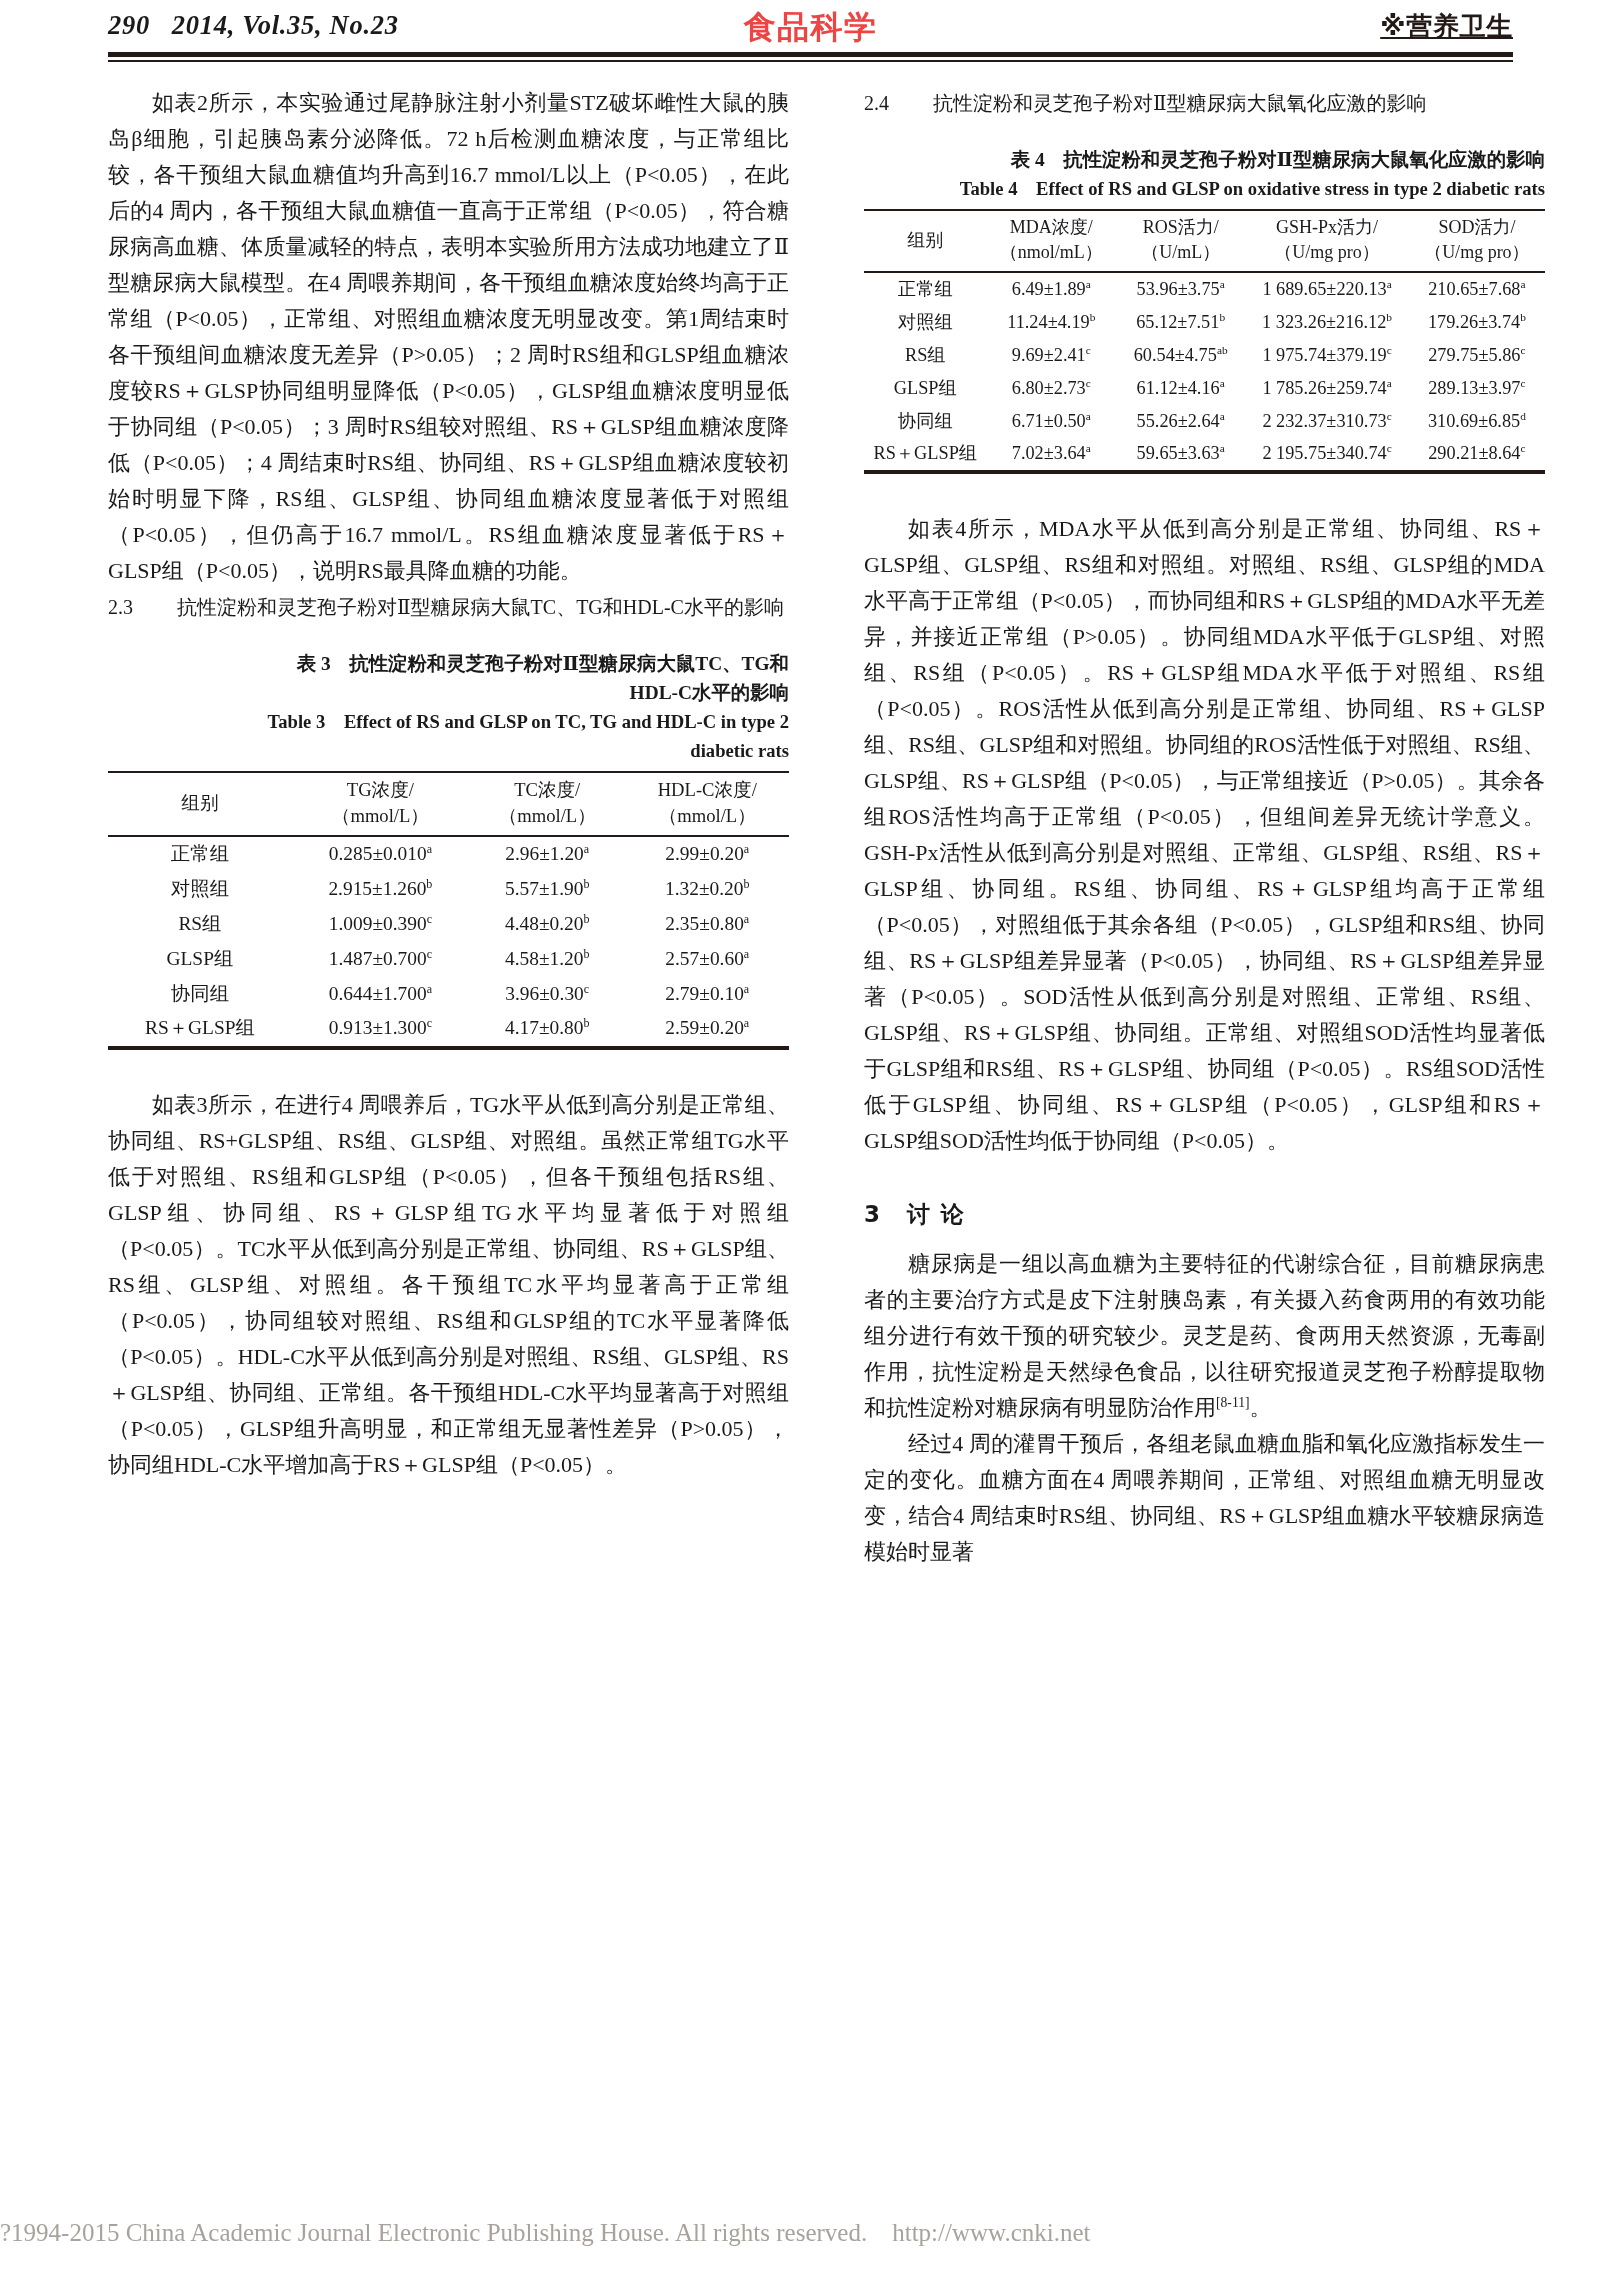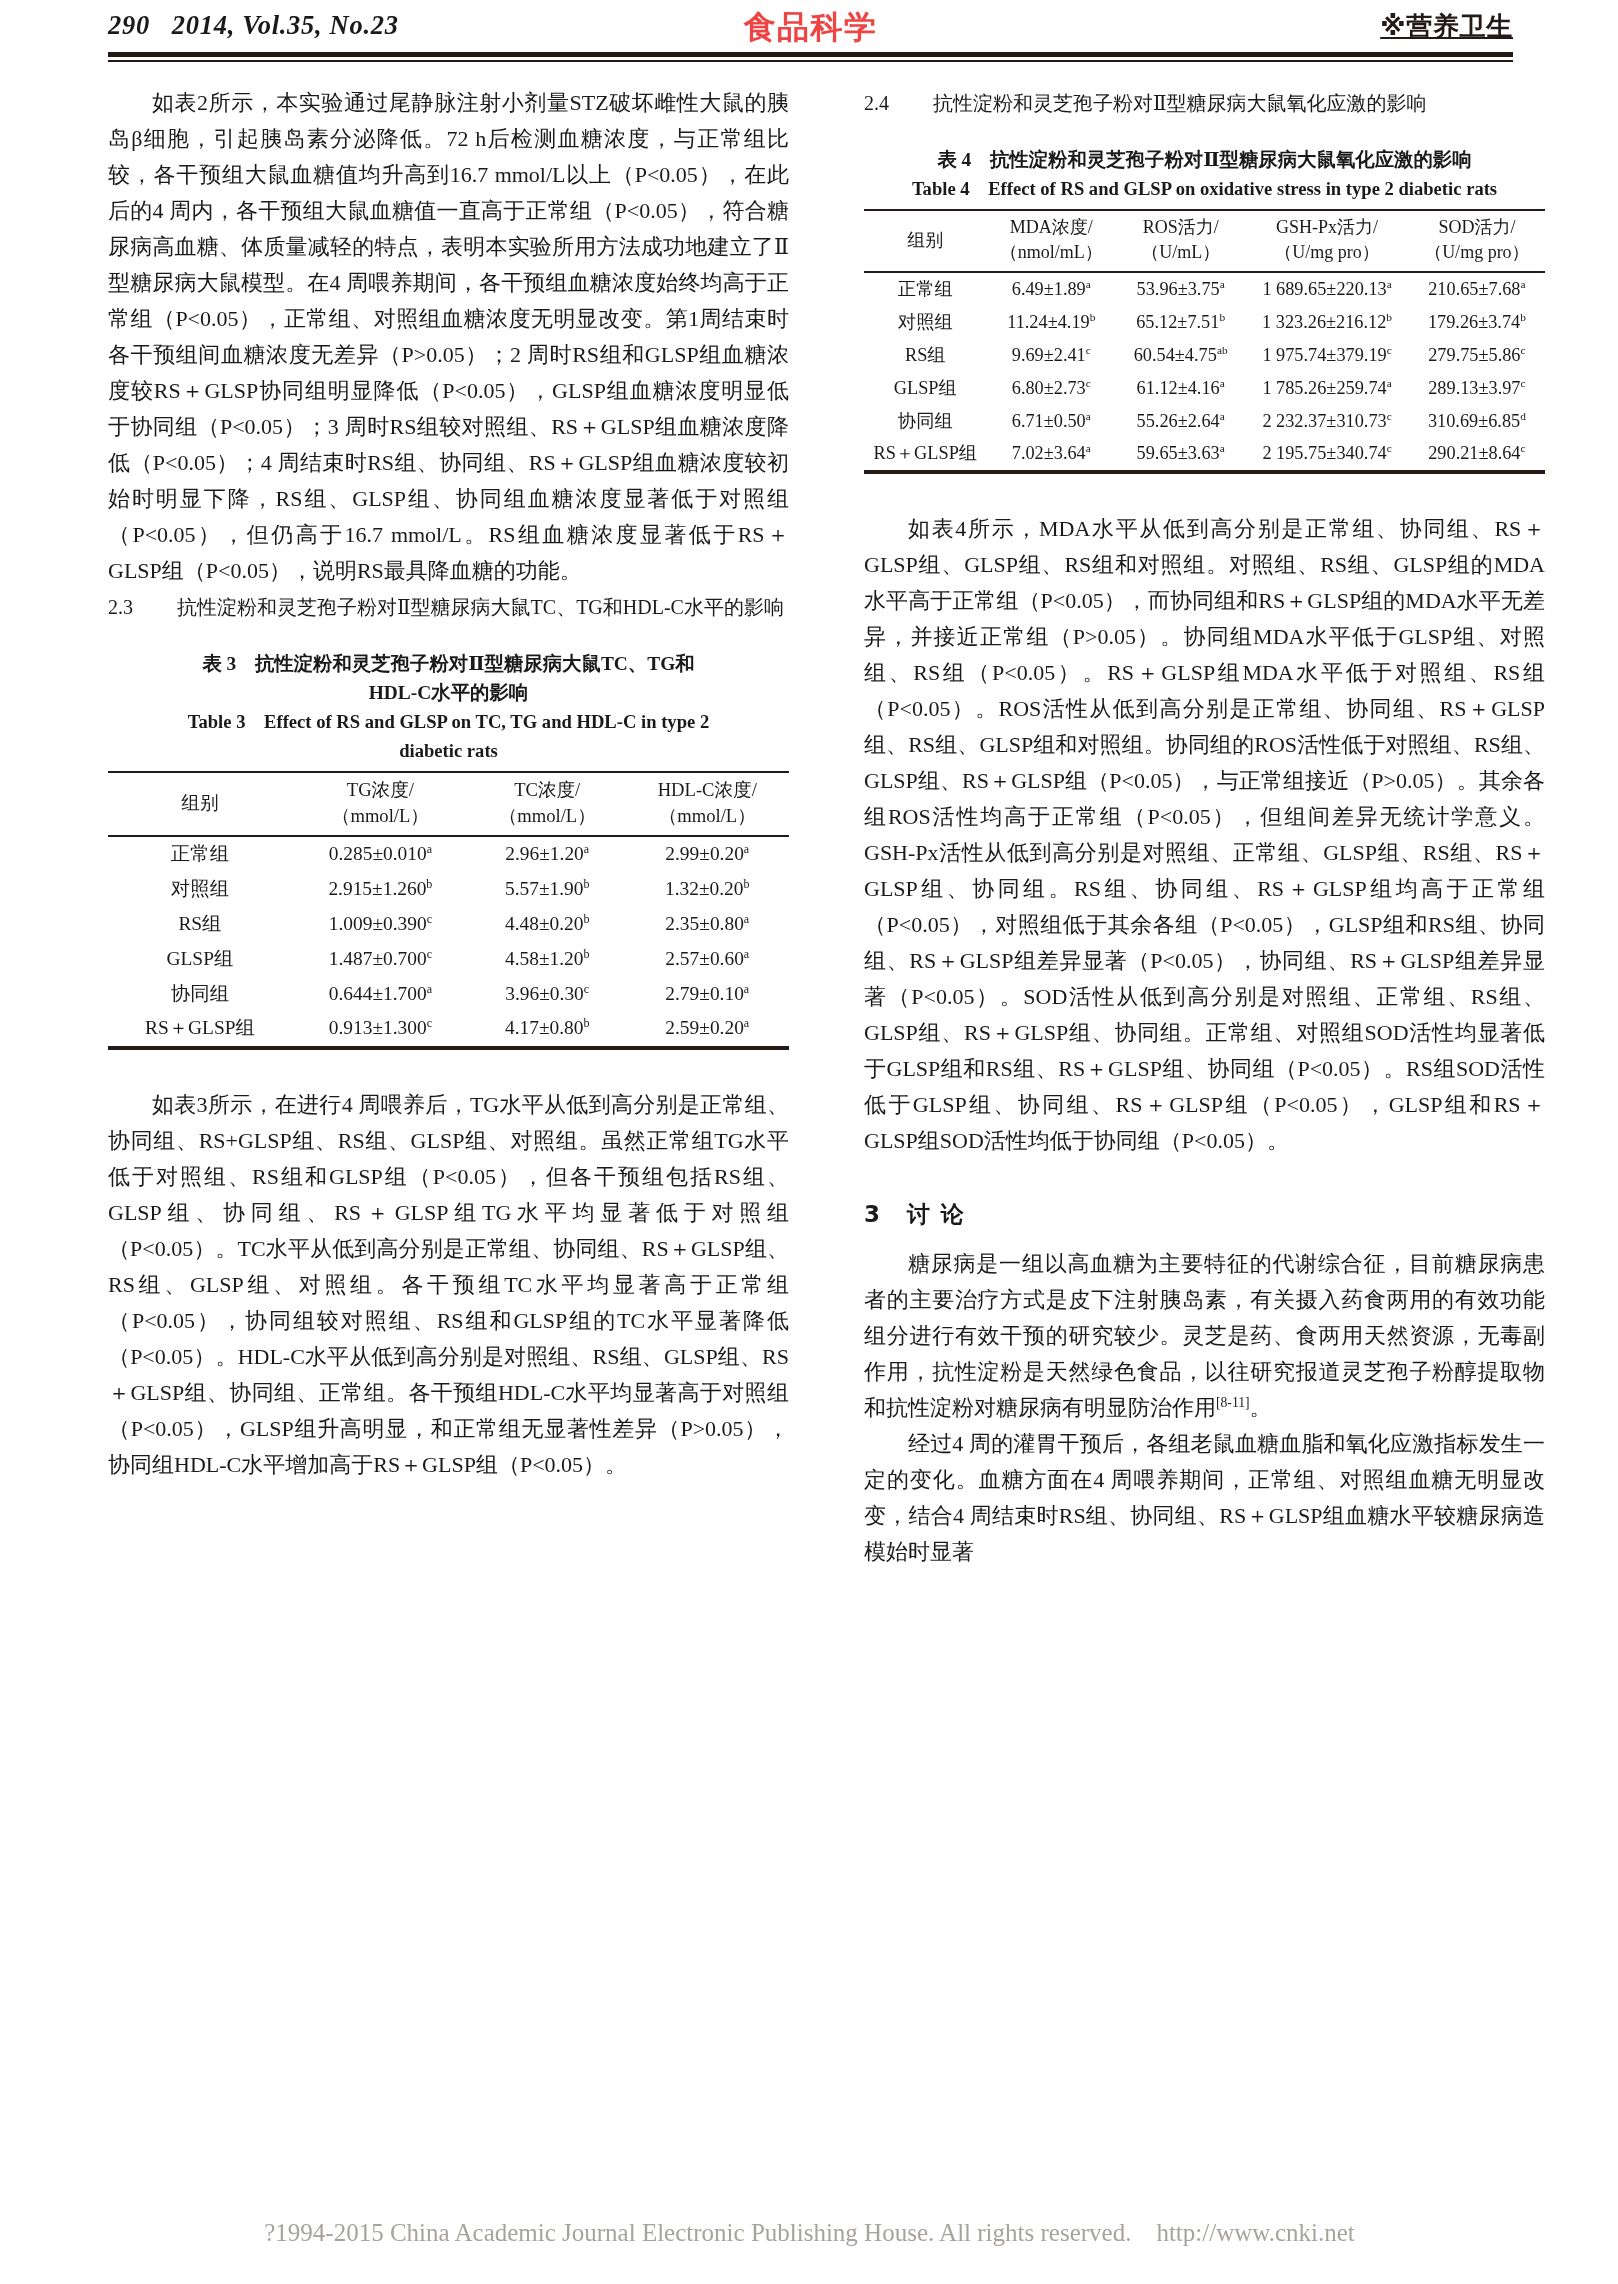--- a/index.html
+++ b/index.html
@@ -83,21 +83,21 @@
   }
   h2.bighead .num { display:inline-block; width:43px; }
 
   .gap-s { height:13px; }
   .gap-m { height:24.4px; }
   .gap-l { height:37px; }
 
   
   .table-block { margin:0; }
   .tbl-cap {
-    text-align:center;
+    text-align:right;
     font-size:19.4px;
     line-height:29px;
     font-weight:bold;
     font-family:"Liberation Serif","DejaVu Serif",serif;
   }
   .tbl-cap .lbl { display:inline-block; margin-right:18.6px; }
   .tbl-cap.en { font-size:18.6px; }
 
   table.data {
     border-collapse:collapse;
@@ -137,21 +137,20 @@
   table.t4 col.c1 { width:19%; }
   table.t4 col.c2 { width:19%; }
   table.t4 col.c3 { width:24%; }
   table.t4 col.c4 { width:20%; }
   table.t4 thead th { font-size:18px; line-height:25px; }
   table.t4 tbody td { font-size:18.3px; line-height:30px; }
 
   
   .footer {
     position:absolute; left:0; top:2219px; width:1619px;
-    text-align:center;
     font-family:"Liberation Serif","DejaVu Serif",serif;
     font-size:25px;
     color:#a8a29c;
     white-space:pre;
   }
 </style>
 </head>
 <body>
 
 <div class="page">

